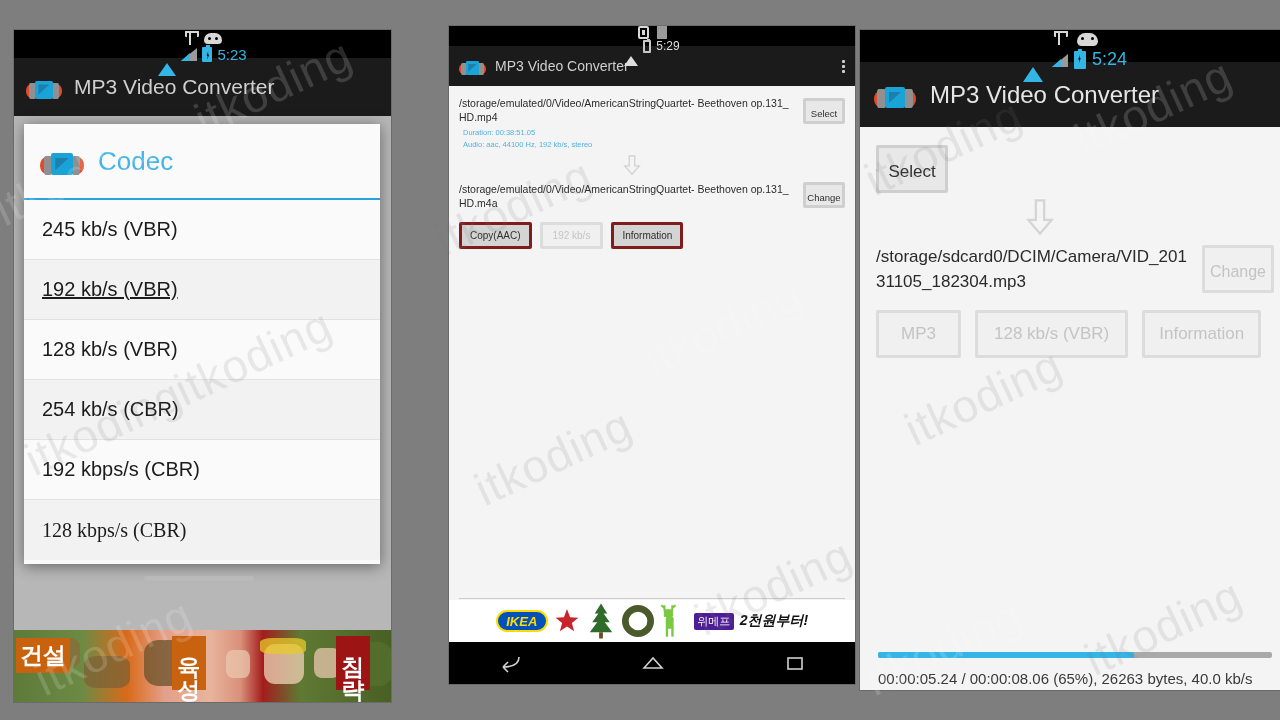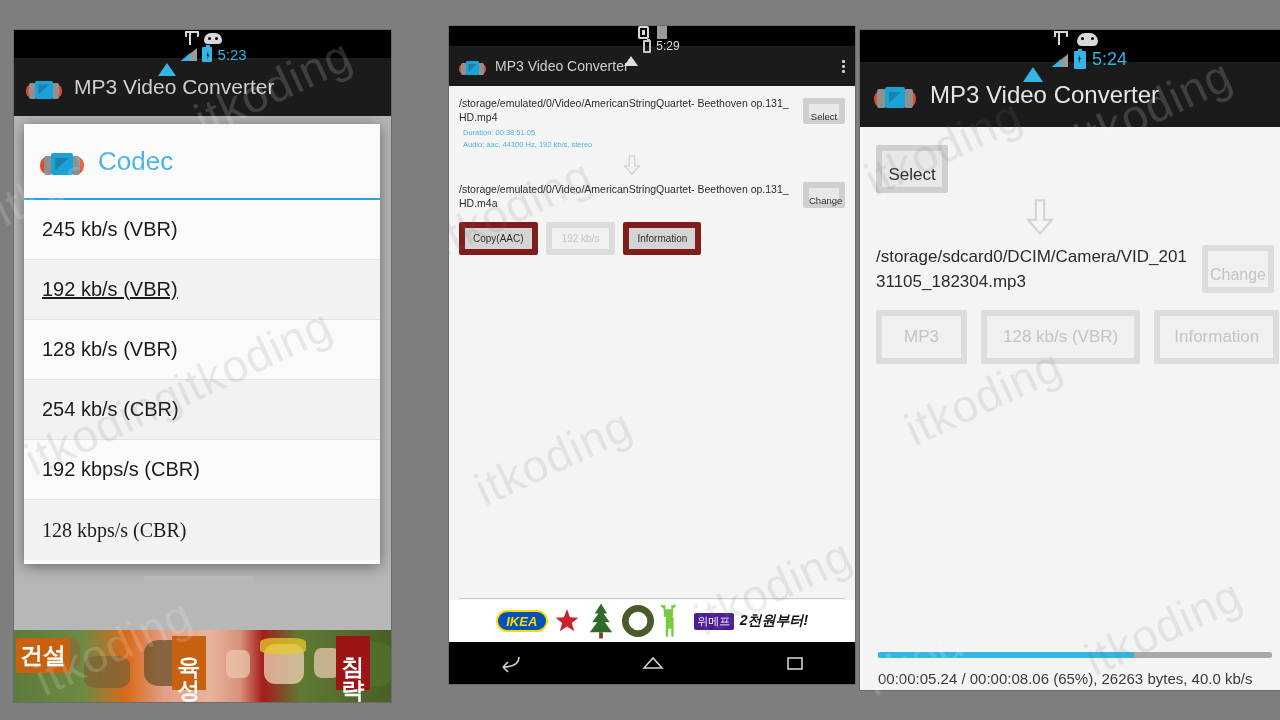--- a/index.html
+++ b/index.html
@@ -139,21 +139,21 @@
   .overflow-dots b { display:block; width:3px; height:3px; background:#cfcfcf; border-radius:1px; }
 
   
   .content { background: #f4f4f4; position: relative; }
 
   .filerow { display: flex; align-items: flex-start; }
   .filepath { color: #2b2b2b; word-break: break-all; }
   .meta { color: #4fb3e0; }
 
   .btn {
-    background: #d4d4d4; border: 6px solid #7f1d1d;
+    background: #d4d4d4; border: 3px solid #7f1d1d;
     color: #2f2f2f; text-align: center;
     border-radius: 2px; white-space: nowrap;
     font-family: "Liberation Sans", sans-serif;
   }
   .btn.disabled { background: #f0f0f0; border-color: #dcdcdc; color: #c4c4c4; }
   .btn.light { background: #e8e8e8; border-color: #cfcfcf; }
 
   .arrow-down { position: relative; }
   .arrow-down svg { display:block; }
 

